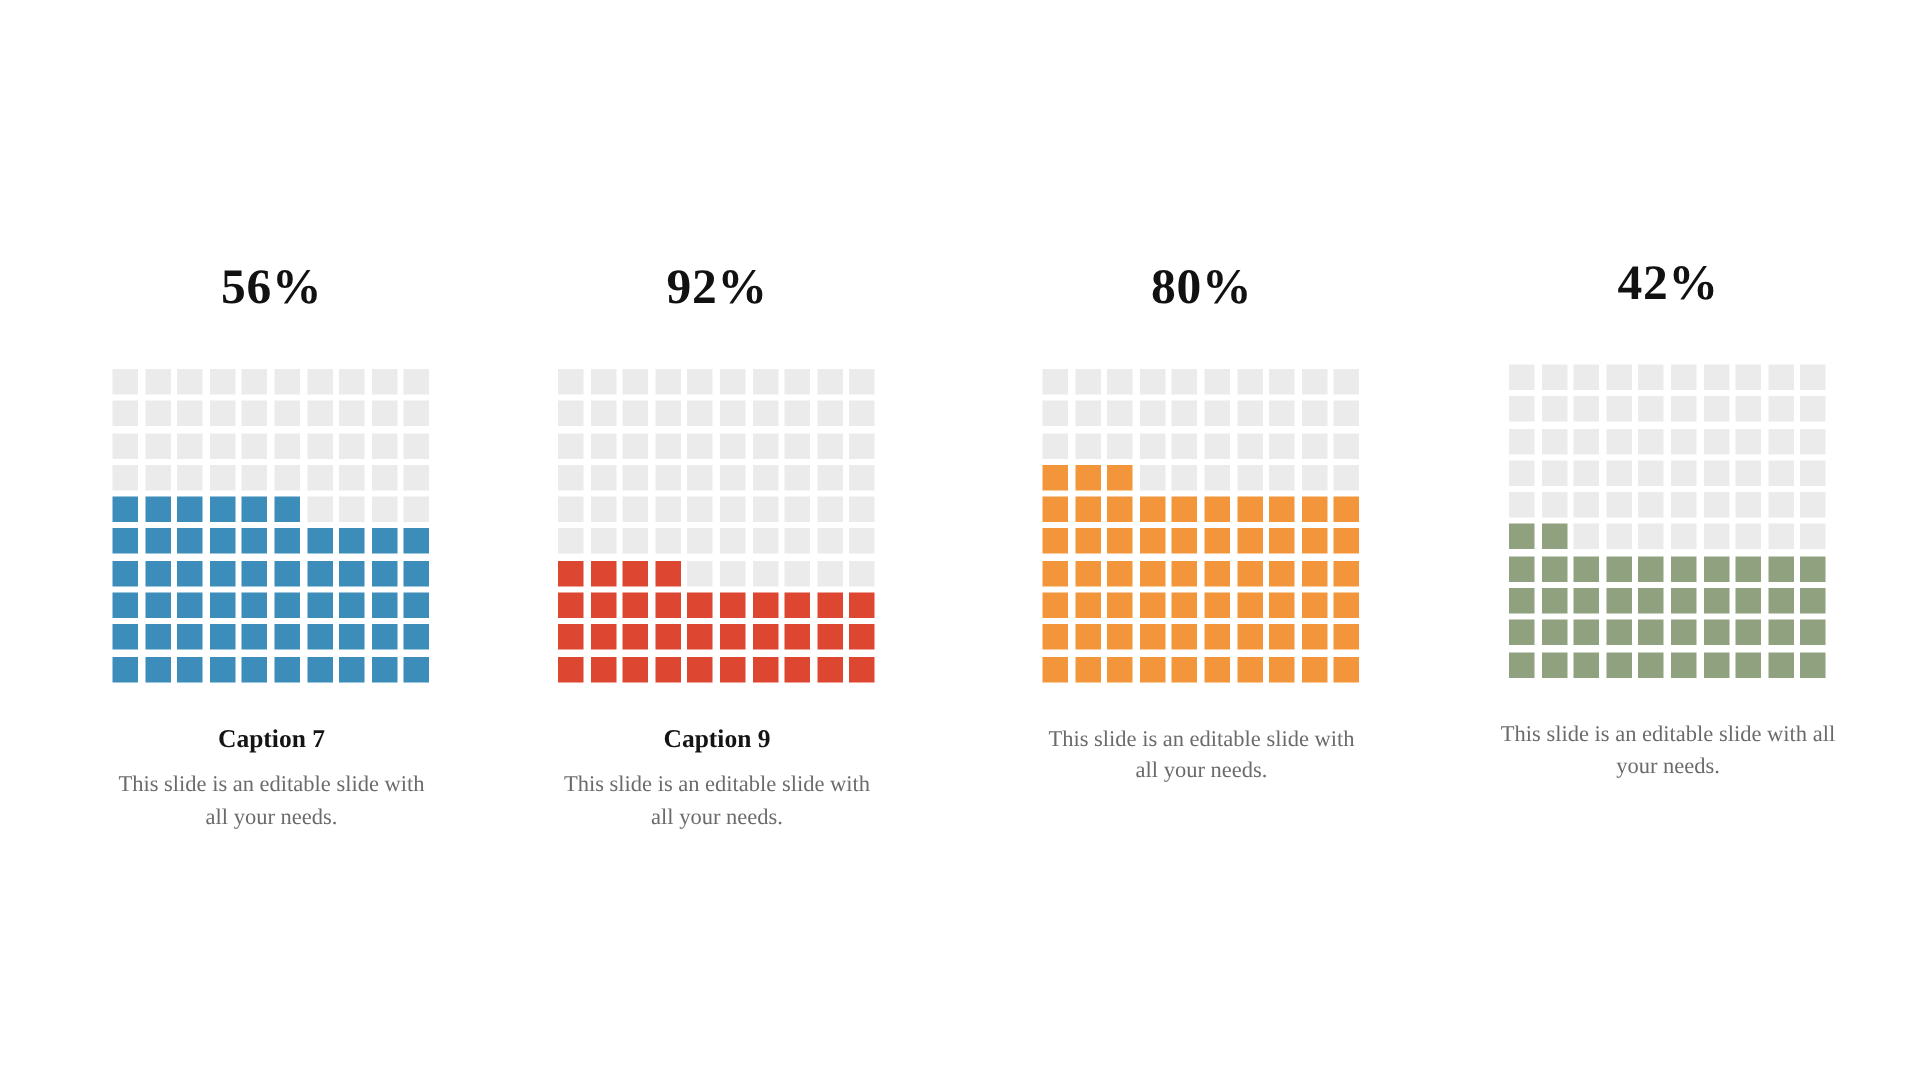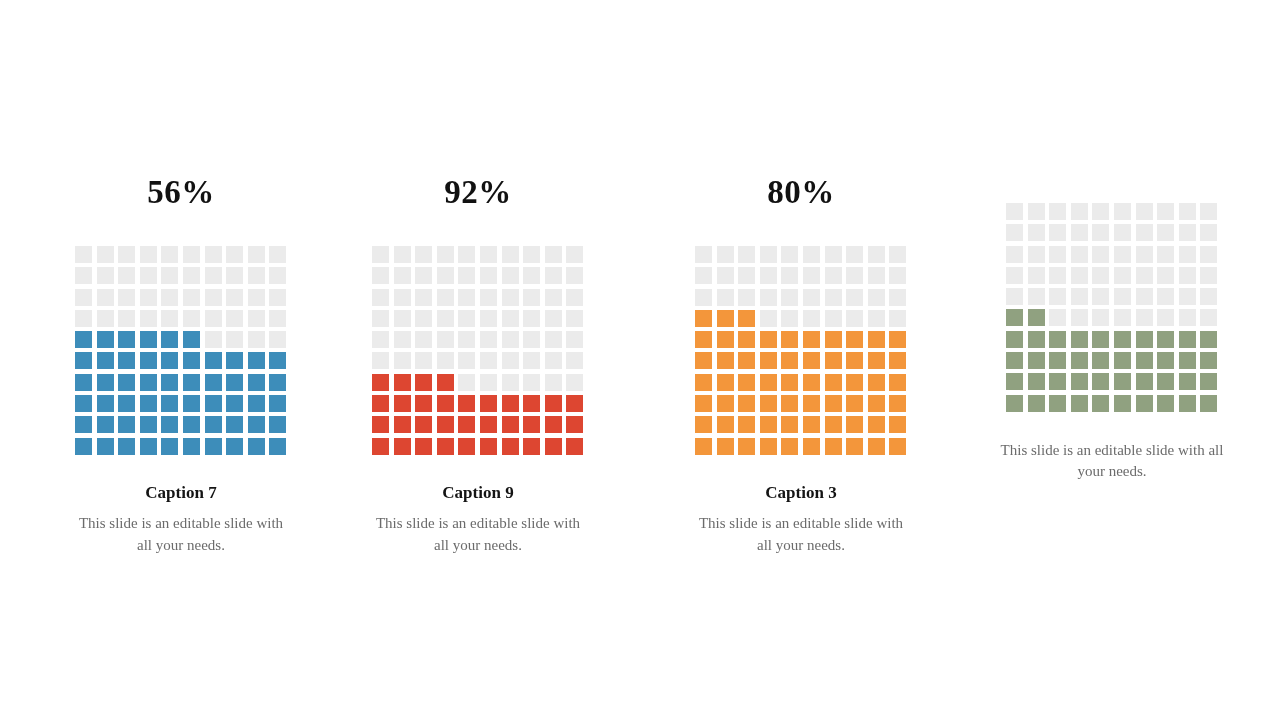--- a/index.html
+++ b/index.html
@@ -436,26 +436,26 @@
           <div class="waffle-cell" style="background: rgb(243, 150, 59);"></div>
           <div class="waffle-cell" style="background: rgb(243, 150, 59);"></div>
           <div class="waffle-cell" style="background: rgb(243, 150, 59);"></div>
           <div class="waffle-cell" style="background: rgb(243, 150, 59);"></div>
           <div class="waffle-cell" style="background: rgb(243, 150, 59);"></div>
           <div class="waffle-cell" style="background: rgb(243, 150, 59);"></div>
           <div class="waffle-cell" style="background: rgb(243, 150, 59);"></div>
           <div class="waffle-cell" style="background: rgb(243, 150, 59);"></div>
         </div>
       <div class="caption-wrap">
-        <div class="caption-title">Caption 3</div>
         <div class="caption-desc">This slide is an editable slide with all your needs.</div>
       </div>
     </div>
 
     <div class="chart-block chart-block-4">
+      <div class="percent-label">42%</div>
       <div class="waffle-grid">
           <div class="waffle-cell" style="background: rgb(235, 235, 235);"></div>
           <div class="waffle-cell" style="background: rgb(235, 235, 235);"></div>
           <div class="waffle-cell" style="background: rgb(235, 235, 235);"></div>
           <div class="waffle-cell" style="background: rgb(235, 235, 235);"></div>
           <div class="waffle-cell" style="background: rgb(235, 235, 235);"></div>
           <div class="waffle-cell" style="background: rgb(235, 235, 235);"></div>
           <div class="waffle-cell" style="background: rgb(235, 235, 235);"></div>
           <div class="waffle-cell" style="background: rgb(235, 235, 235);"></div>
           <div class="waffle-cell" style="background: rgb(235, 235, 235);"></div>

